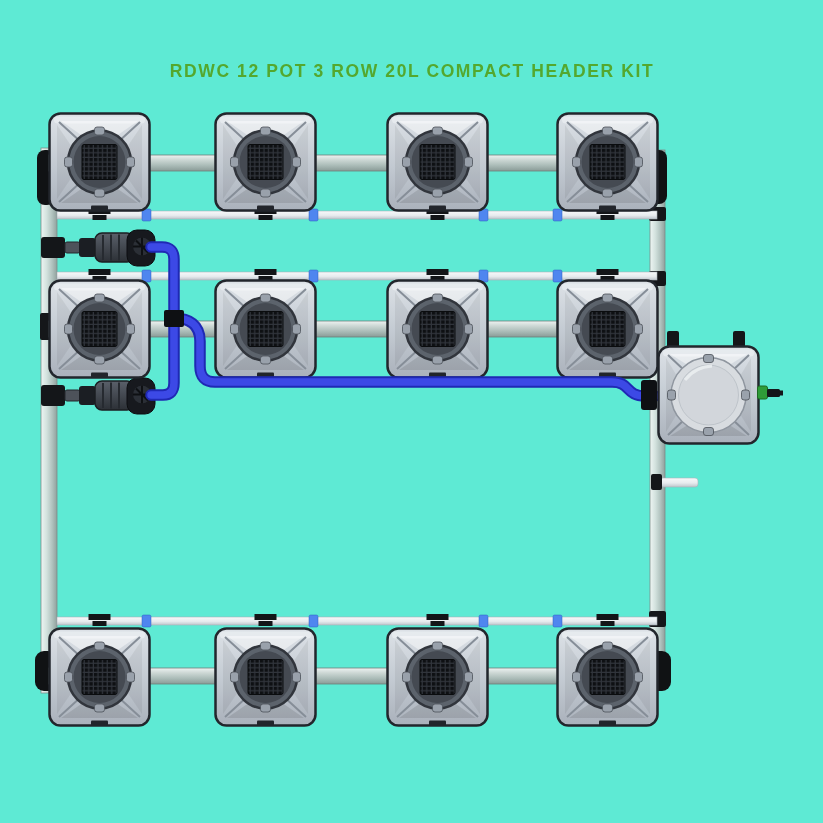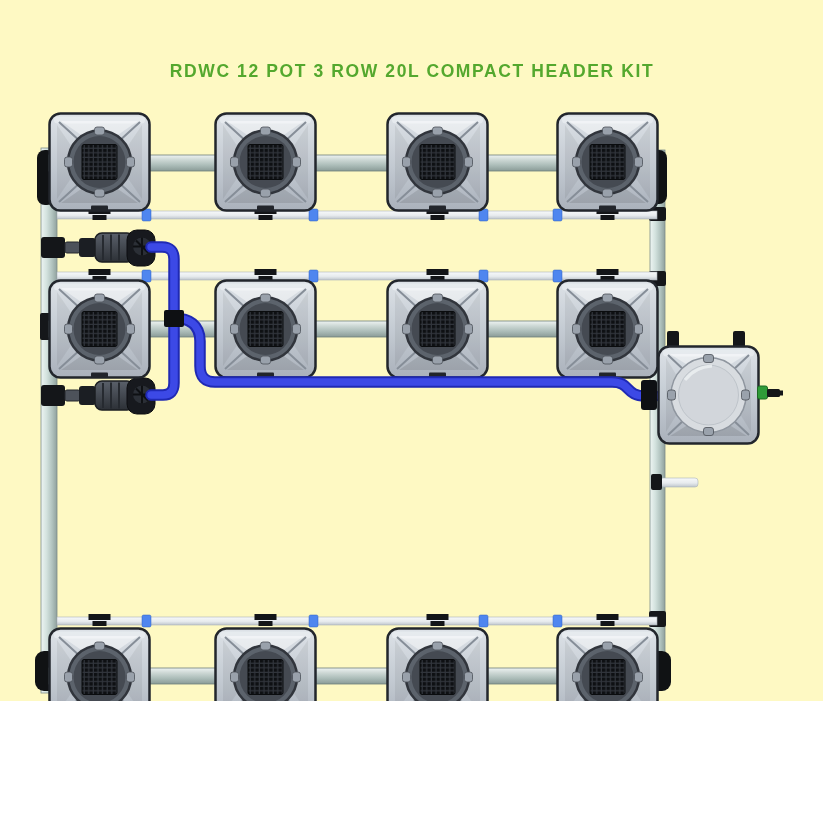--- a/index.html
+++ b/index.html
@@ -1,19 +1,19 @@
 <!DOCTYPE html>
 <html><head>
 <meta charset="utf-8">
 <style>
   html,body{margin:0;padding:0;background:#ffffff;}
   .canvas{
     position:relative;
-    width:823px;height:701px;
-    background:#fef9c3;
+    width:823px;height:823px;
+    background:#5eead4;
     font-family:"Liberation Sans", sans-serif;
     overflow:hidden;
   }
   svg{display:block;}
   .title-text{
     font-family:"Liberation Sans", sans-serif;
     font-weight:bold;
     font-size:17.5px;
     letter-spacing:1.6px;
   }

